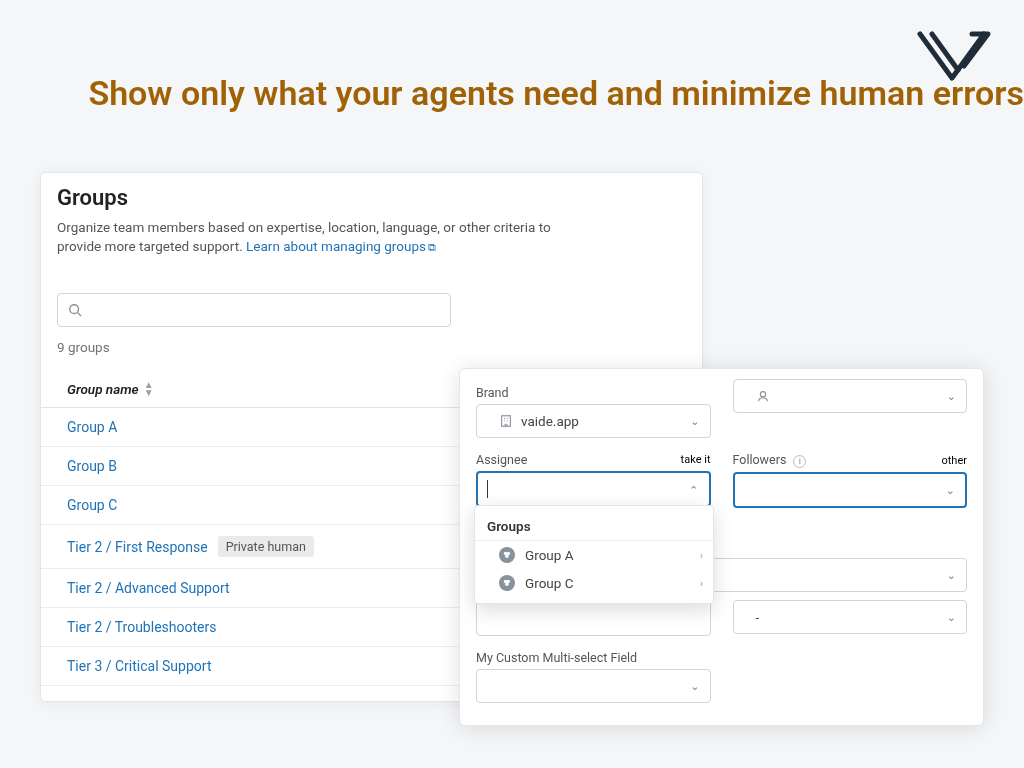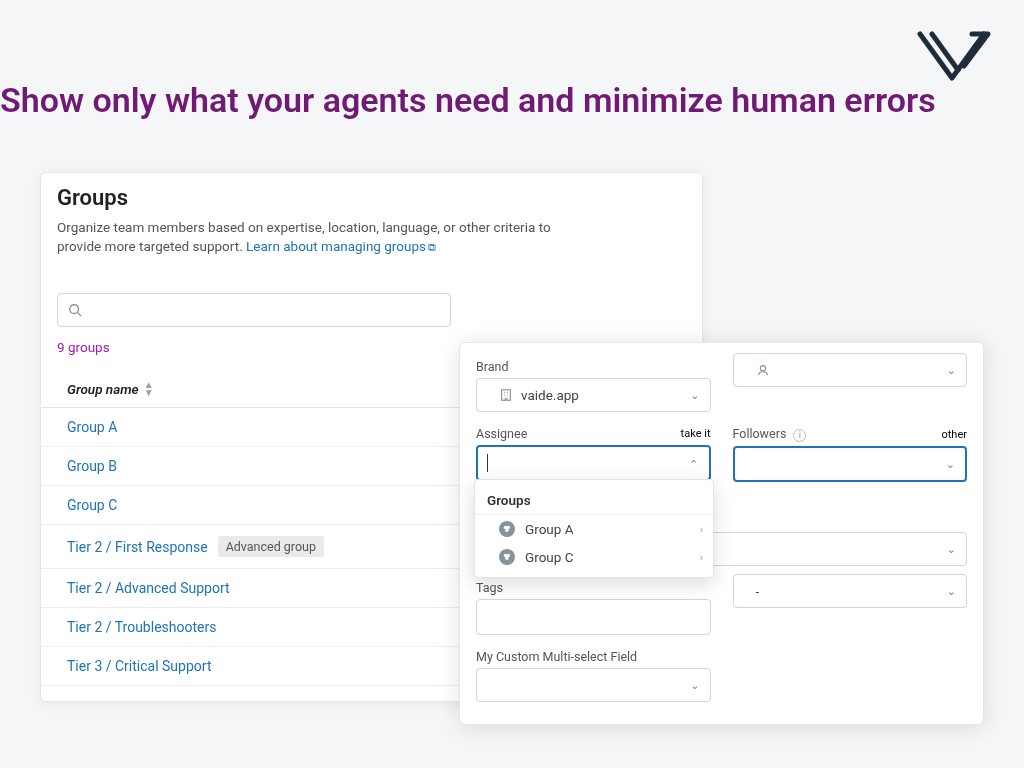--- a/index.html
+++ b/index.html
@@ -6,27 +6,27 @@
   html, body { width: 1024px; height: 768px; }
   body {
     font-family: -apple-system, BlinkMacSystemFont, "Segoe UI", Roboto, Helvetica, Arial, sans-serif;
     background: #f4f6f8;
     position: relative;
     overflow: hidden;
   }
   .logo { position: absolute; top: 22px; right: 30px; width: 80px; height: 64px; }
   .headline {
     position: absolute;
-    top: 78px;
+    top: 71px;
     left: 0; right: 0;
-    text-align: left;
+    text-align: right;
     font-size: 34px;
     line-height: 44px;
     font-weight: 600;
-    color: #701a75;
+    color: #a16207;
   }
   .groups-card {
     position: absolute;
     top: 172px;
     left: 40px;
     width: 663px;
     height: 530px;
     background: #fff;
     border: 1px solid #e4e7ea;
     border-radius: 6px;
@@ -61,21 +61,21 @@
     height: 34px;
     padding: 0 10px;
     color: #888;
   }
   .search-input input {
     border: none; outline: none; flex: 1; font-size: 14px; margin-left: 8px;
   }
   .count-line {
     margin: 12px 16px 16px;
     font-size: 13.5px;
-    color: #a21caf;
+    color: #737373;
   }
   .table-head {
     border-bottom: 1px solid #e1e4e8;
     padding: 10px 26px;
     font-size: 13.5px;
     font-weight: 600;
     color: #222;
     display: flex;
     align-items: center;
     font-style: italic;
@@ -96,21 +96,21 @@
   .badge {
     background: #e8eaec;
     color: #555;
     font-size: 12.5px;
     padding: 3px 8px;
     border-radius: 3px;
   }
 
   .form-card {
     position: absolute;
-    top: 342px;
+    top: 368px;
     left: 459px;
     width: 525px;
     background: #fff;
     border: 1px solid #e4e7ea;
     border-radius: 6px;
     box-shadow: 0 2px 22px rgba(0,0,0,0.12);
     padding: 10px 16px 22px;
   }
   .form-grid {
     display: grid;
@@ -259,21 +259,21 @@
         <a href="#">Group A</a>
       </div>
       <div class="row">
         <a href="#">Group B</a>
       </div>
       <div class="row">
         <a href="#">Group C</a>
       </div>
       <div class="row">
         <a href="#">Tier 2 / First Response</a>
-        <span class="badge">Advanced group</span>
+        <span class="badge">Private human</span>
       </div>
       <div class="row">
         <a href="#">Tier 2 / Advanced Support</a>
       </div>
       <div class="row">
         <a href="#">Tier 2 / Troubleshooters</a>
       </div>
       <div class="row">
         <a href="#">Tier 3 / Critical Support</a>
       </div>
@@ -340,23 +340,20 @@
       </div>
     </div>
 
     <div class="type-row">
       <div class="select-box">
         <span class="chev">⌄</span>
       </div>
     </div>
 
     <div>
-      <div class="field-label">
-          <span>Tags</span>
-        </div>
       <div class="tags-box"></div>
     </div>
 
     <div>
       <div class="select-box">
         <span>-</span>
         <span class="chev">⌄</span>
       </div>
     </div>
 

